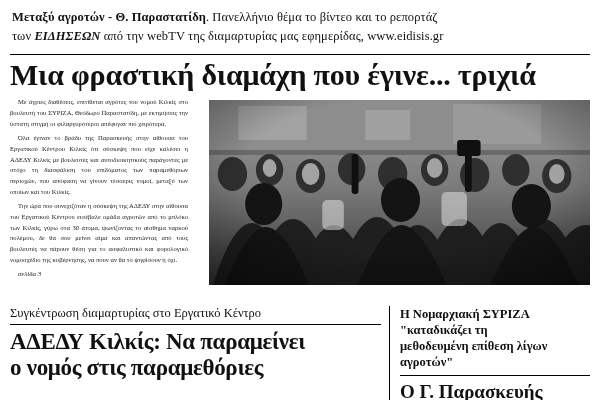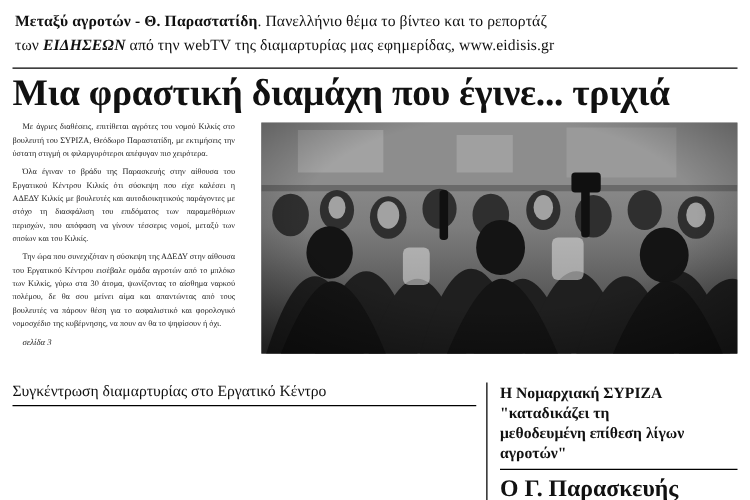--- a/index.html
+++ b/index.html
@@ -47,21 +47,21 @@
     text-align: left;
     line-height: 1.05;
     margin: 4px 0 7px 0;
     letter-spacing: -0.2px;
   }
 
   
   .body-block {
     display: flex;
     gap: 21px;
-    align-items: center;
+    align-items: flex-end;
   }
 
   .col-text {
     width: 178px;
     flex: 0 0 178px;
     font-size: 6.6px;
     line-height: 1.62;
     text-align: justify;
     color: #1a1a1a;
   }
@@ -239,20 +239,24 @@
         <rect x="0" y="0" width="390" height="185" fill="url(#vign)"></rect>
       </svg>
     </div>
   </div>
 
   <div class="lower">
 
     <div class="lower-left">
       <div class="kicker">Συγκέντρωση διαμαρτυρίας στο Εργατικό Κέντρο</div>
       <hr class="sub-rule">
+      <div class="headline-2">
+        <span>ΑΔΕΔΥ Κιλκίς: Να παραμείνει</span><br>
+        <span>ο νομός στις παραμεθόριες</span>
+      </div>
     </div>
 
     <div class="lower-right">
       <div class="right-head">
         <span>Η Νομαρχιακή ΣΥΡΙΖΑ "καταδικάζει τη</span><br>
         <span>μεθοδευμένη επίθεση λίγων αγροτών"</span>
       </div>
       <hr class="right-rule">
       <div class="right-headline">Ο Γ. Παρασκευής</div>
     </div>

